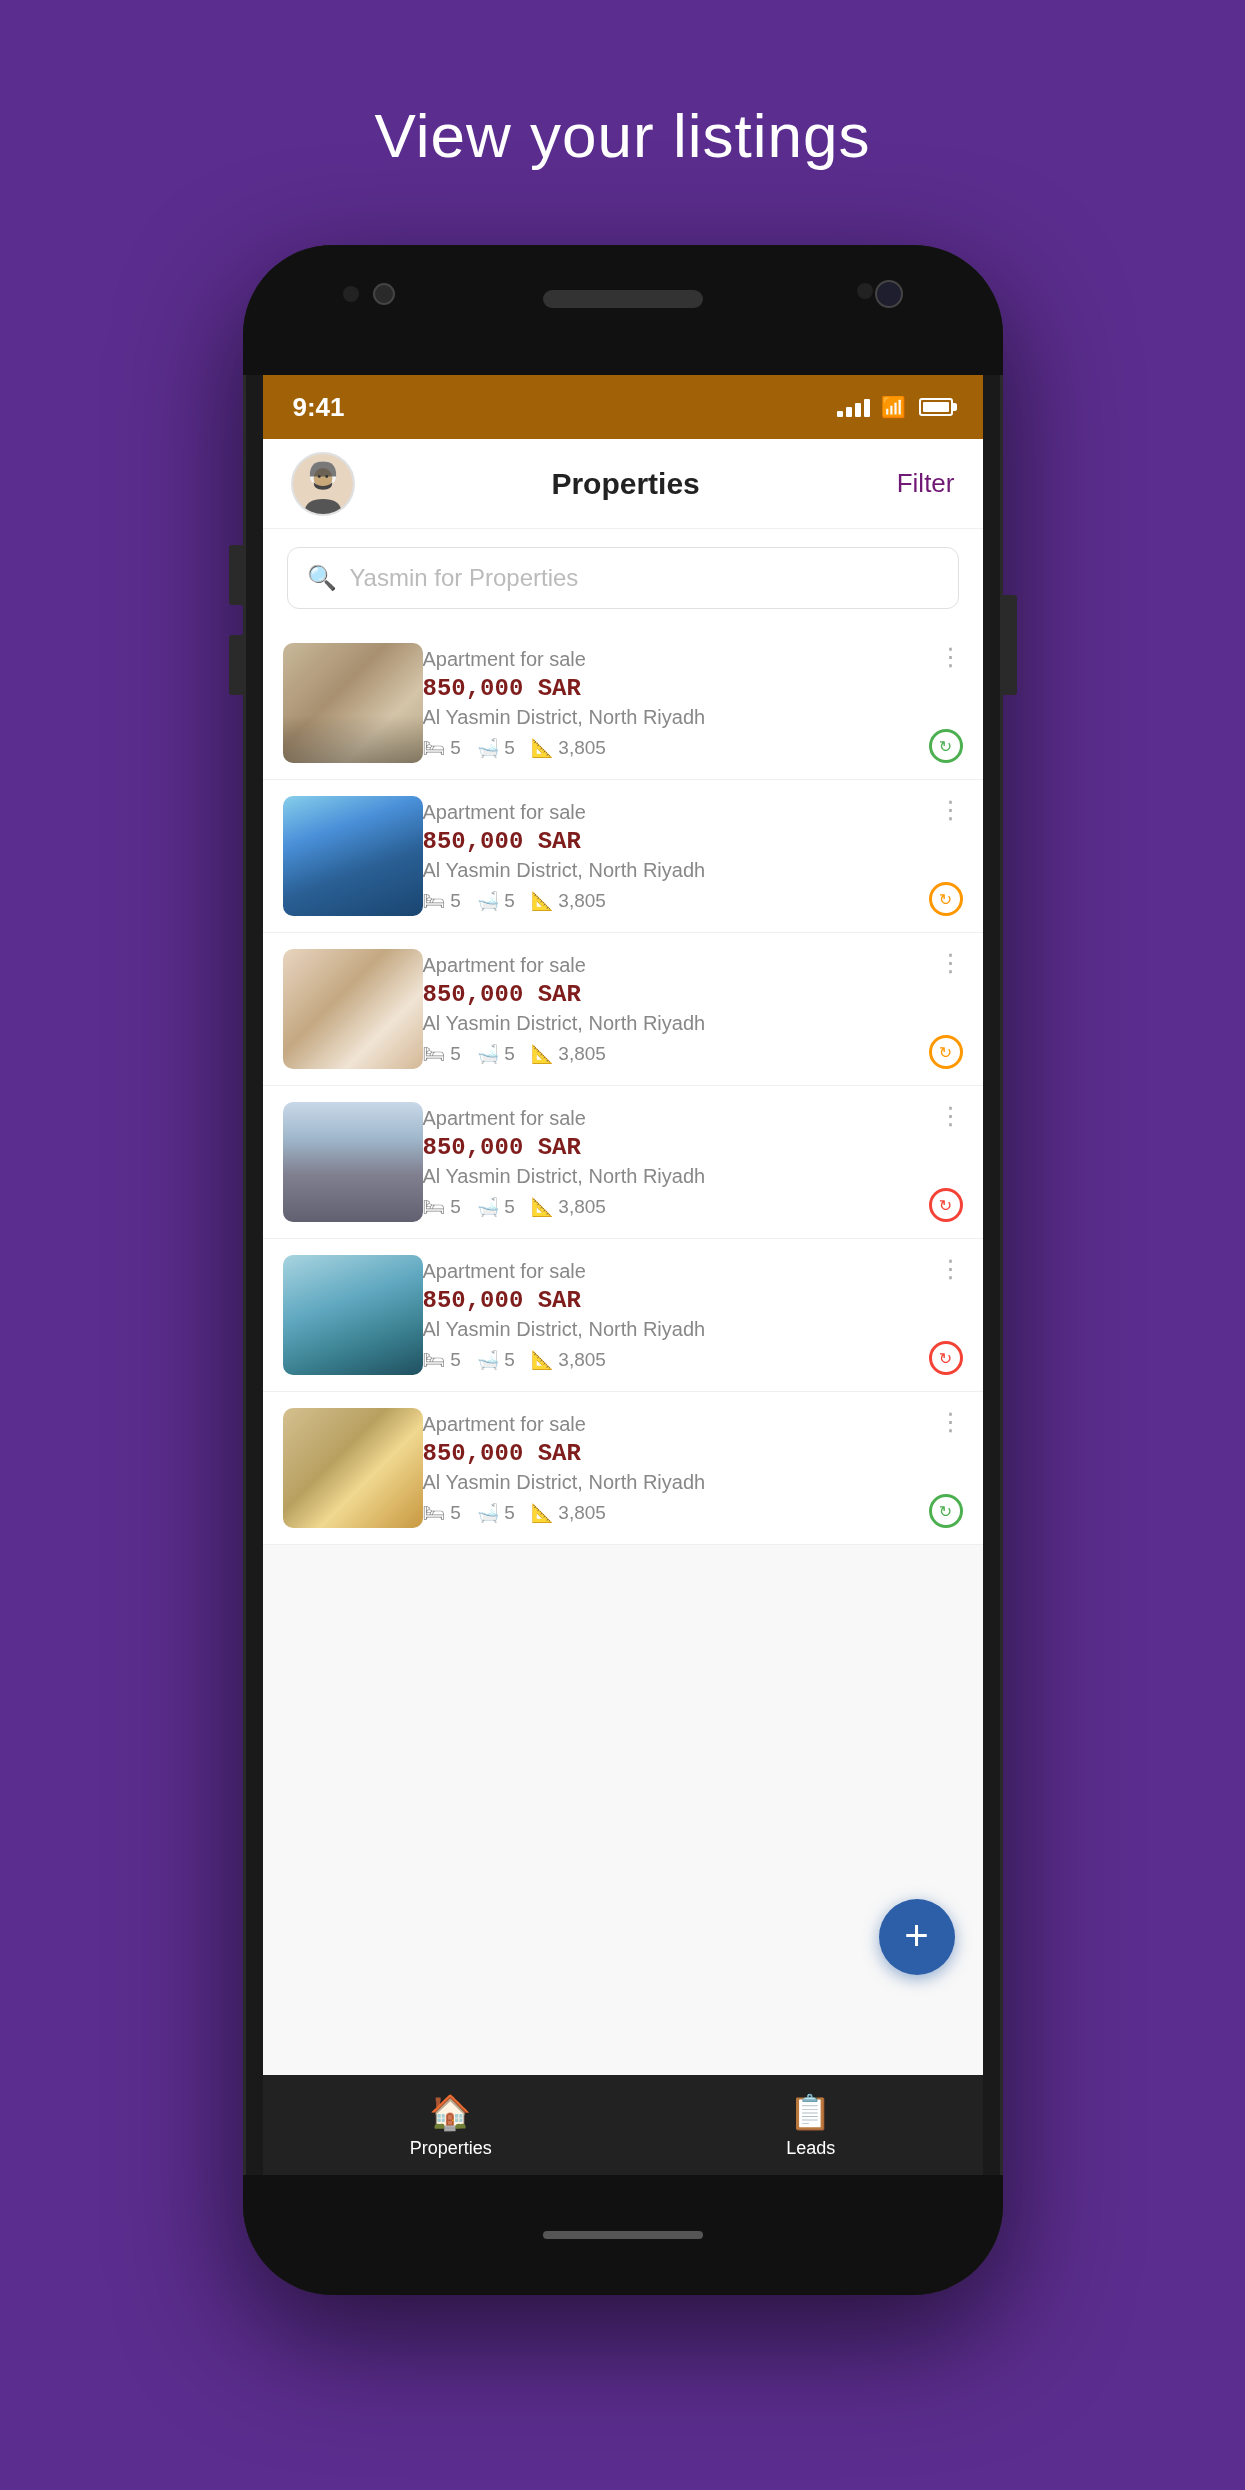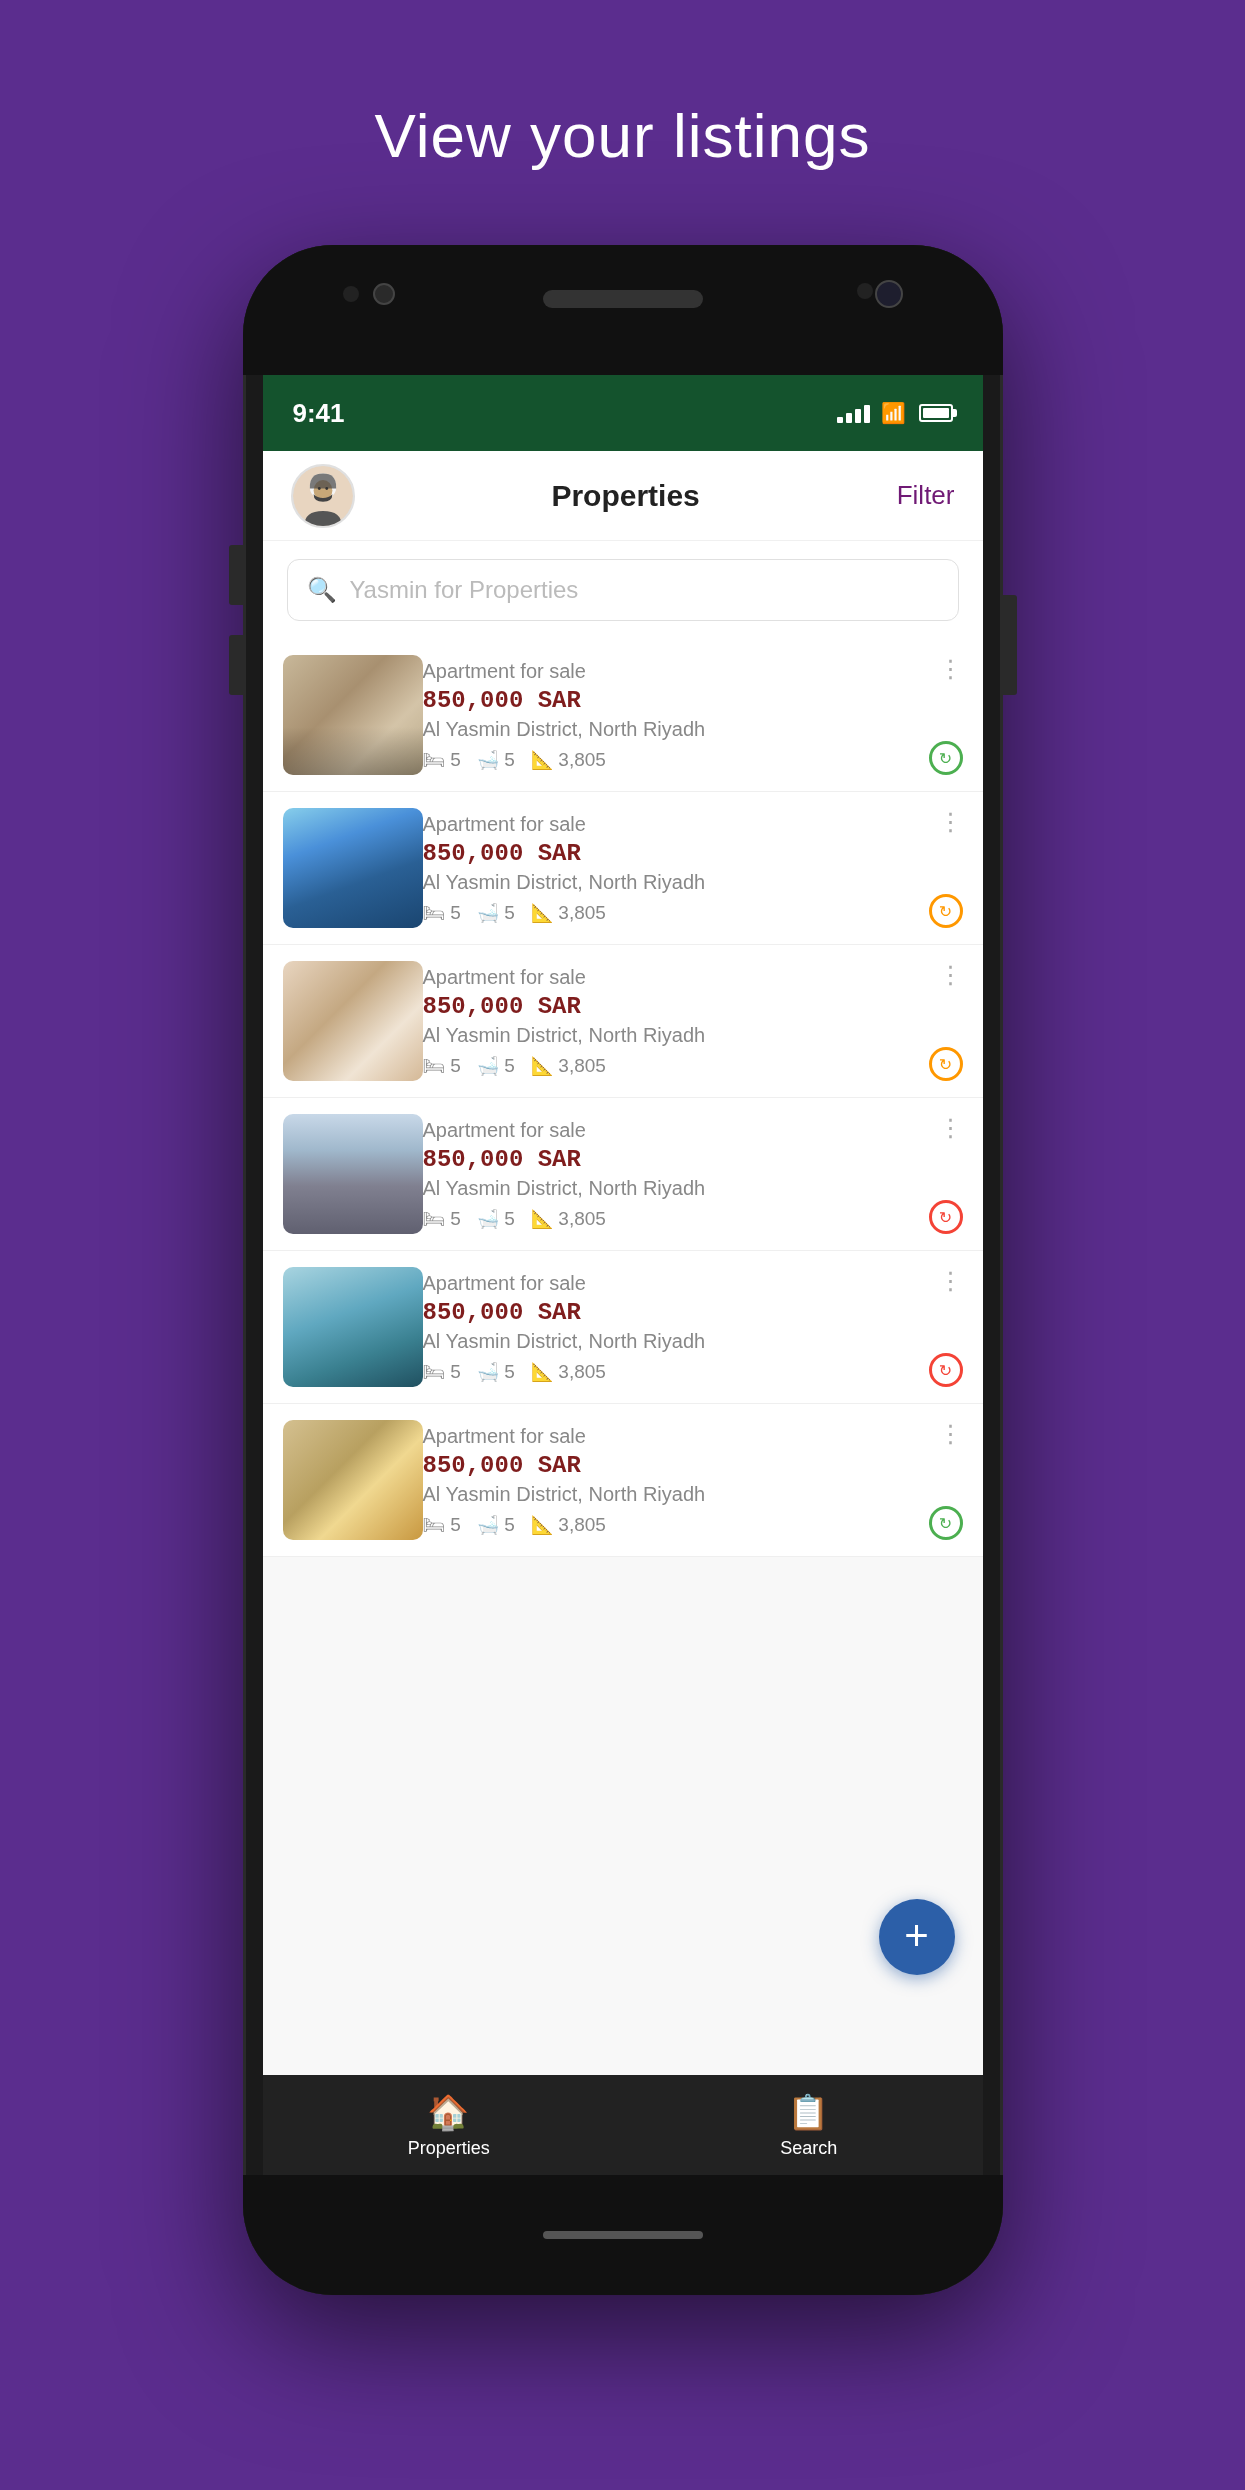--- a/index.html
+++ b/index.html
@@ -105,22 +105,22 @@
       width: 720px;
       flex: 1;
       background: white;
       overflow: hidden;
       display: flex;
       flex-direction: column;
     }
 
     
     .status-bar {
-      background: #14532d;
-      height: 76px;
+      background: #a16207;
+      height: 64px;
       display: flex;
       align-items: center;
       justify-content: space-between;
       padding: 0 30px;
       flex-shrink: 0;
     }
 
     .status-time {
       color: white;
       font-size: 26px;
@@ -750,21 +750,21 @@
 
     </div>
 
     <div class="bottom-nav">
       <div class="nav-item">
         <span class="nav-icon">🏠</span>
         <span class="nav-label">Properties</span>
       </div>
       <div class="nav-item">
         <span class="nav-icon">📋</span>
-        <span class="nav-label">Search</span>
+        <span class="nav-label">Leads</span>
       </div>
     </div>
 
   </div>
 
   <div class="phone-bottom-bezel">
     <div class="home-indicator"></div>
   </div>
 
 </div>

